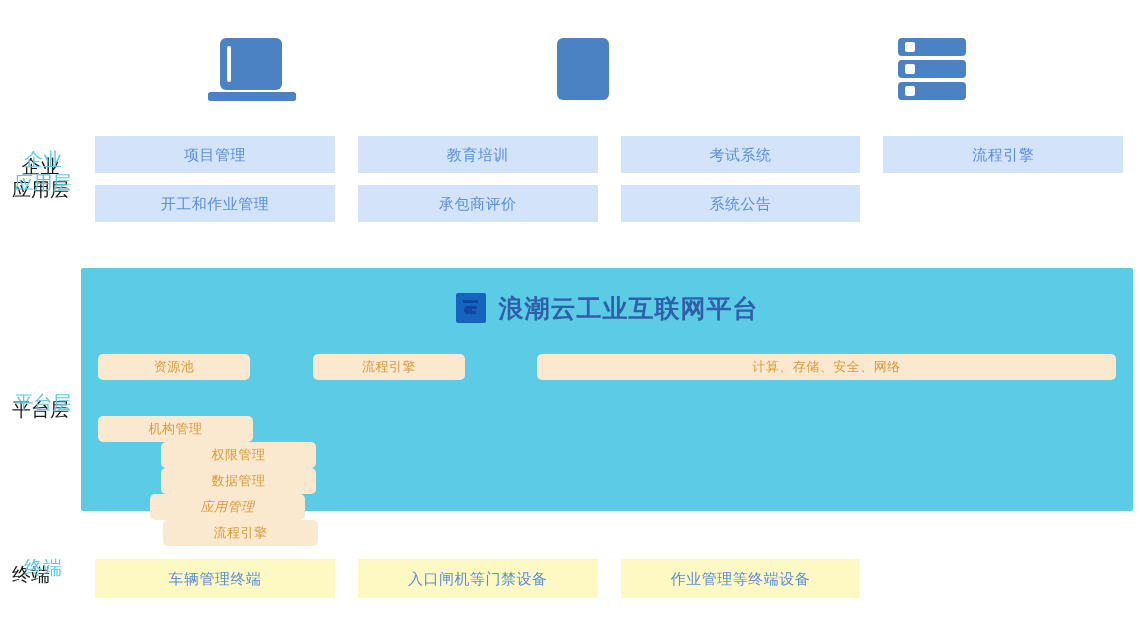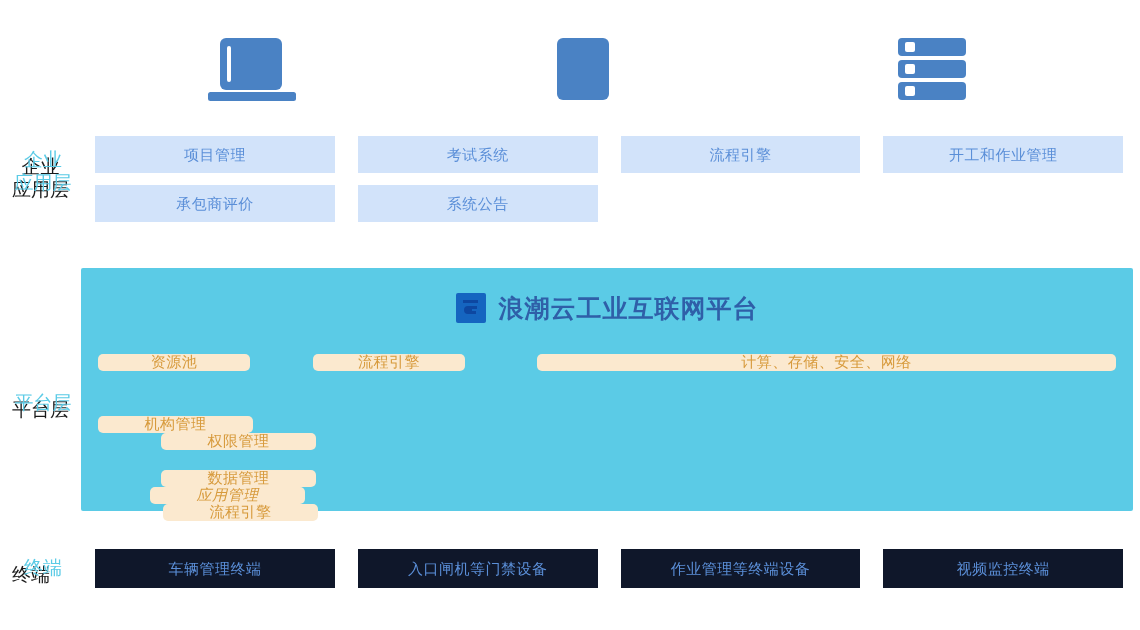--- a/index.html
+++ b/index.html
@@ -90,22 +90,23 @@
   }
 
   
   #term-grid {
     left: 95px; top: 549px;
     width: 1028px;
     grid-template-columns: repeat(4, 1fr);
   }
   #term-grid .card {
     height: 39px;
-    background: #0f172a;
+    background: #fef9c3;
     color: #5b8fd8;
+    margin-top: 10px;
   }
 
   
   #platform-panel {
     position: absolute;
     left: 81px; top: 268px;
     width: 1052px;
     height: 243px;
     background: #5bcbe6;
     border-radius: 2px;
@@ -140,39 +141,39 @@
   .plat-row {
     position: absolute;
     left: 17px;
     width: 1018px;
     display: flex;
     gap: 0;
   }
   .plat-row.r1 { top: 86px; }
   .plat-row.r2 { top: 148px; flex-direction: column; }
   .plat-card {
-    height: 17px;
+    height: 26px;
     background: #fbe9cf;
     border-radius: 5px;
     display: flex;
     align-items: center;
     justify-content: center;
-    font-size: 15px;
+    font-size: 13px;
     color: #d79a3c;
     letter-spacing: 0.5px;
   }
 
   
   .plat-row.r1 .p1 { width: 155px; margin-left: 0px; }
   .plat-row.r1 .p2 { width: 155px; margin-left: 63px; }
   .plat-row.r1 .p3 { width: 590px; margin-left: 72px; }
 
   .plat-row.r2 .q1 { width: 155px; margin-left: 0px; }
   .plat-row.r2 .q2 { width: 155px; margin-left: 63px; }
-  .plat-row.r2 .q3 { width: 155px; margin-left: 63px; margin-top: 20px; }
+  .plat-row.r2 .q3 { width: 155px; margin-left: 63px; }
   .plat-row.r2 .q4 { width: 155px; margin-left: 52px; font-style: italic; }
   .plat-row.r2 .q5 { width: 155px; margin-left: 65px; }
 </style>
 </head>
 <body>
 
 <div class="icon-row">
 
   <div class="icon-slot s1">
     <svg width="92" height="70" viewBox="0 0 92 70">
@@ -201,20 +202,21 @@
 </div>
 
 <div class="row-label app" data-ghost="企业
 应用层">企业
 应用层</div>
 <div class="row-label plat" data-ghost="平台层">平台层</div>
 <div class="row-label term" data-ghost="终端">终端</div>
 
 <div class="grid" id="app-grid">
   <div class="card">项目管理</div>
+  <div class="card">教育培训</div>
   <div class="card">考试系统</div>
   <div class="card">流程引擎</div>
   <div class="card">开工和作业管理</div>
   <div class="card">承包商评价</div>
   <div class="card">系统公告</div>
 </div>
 
 <div id="platform-panel">
 
   <div class="platform-title">
@@ -239,14 +241,13 @@
     <div class="plat-card q3">数据管理</div>
     <div class="plat-card q4">应用管理</div>
     <div class="plat-card q5">流程引擎</div>
   </div>
 </div>
 
 <div class="grid" id="term-grid">
   <div class="card">车辆管理终端</div>
   <div class="card">入口闸机等门禁设备</div>
   <div class="card">作业管理等终端设备</div>
-  <div class="card">视频监控终端</div>
 </div>
 
 </body></html>

